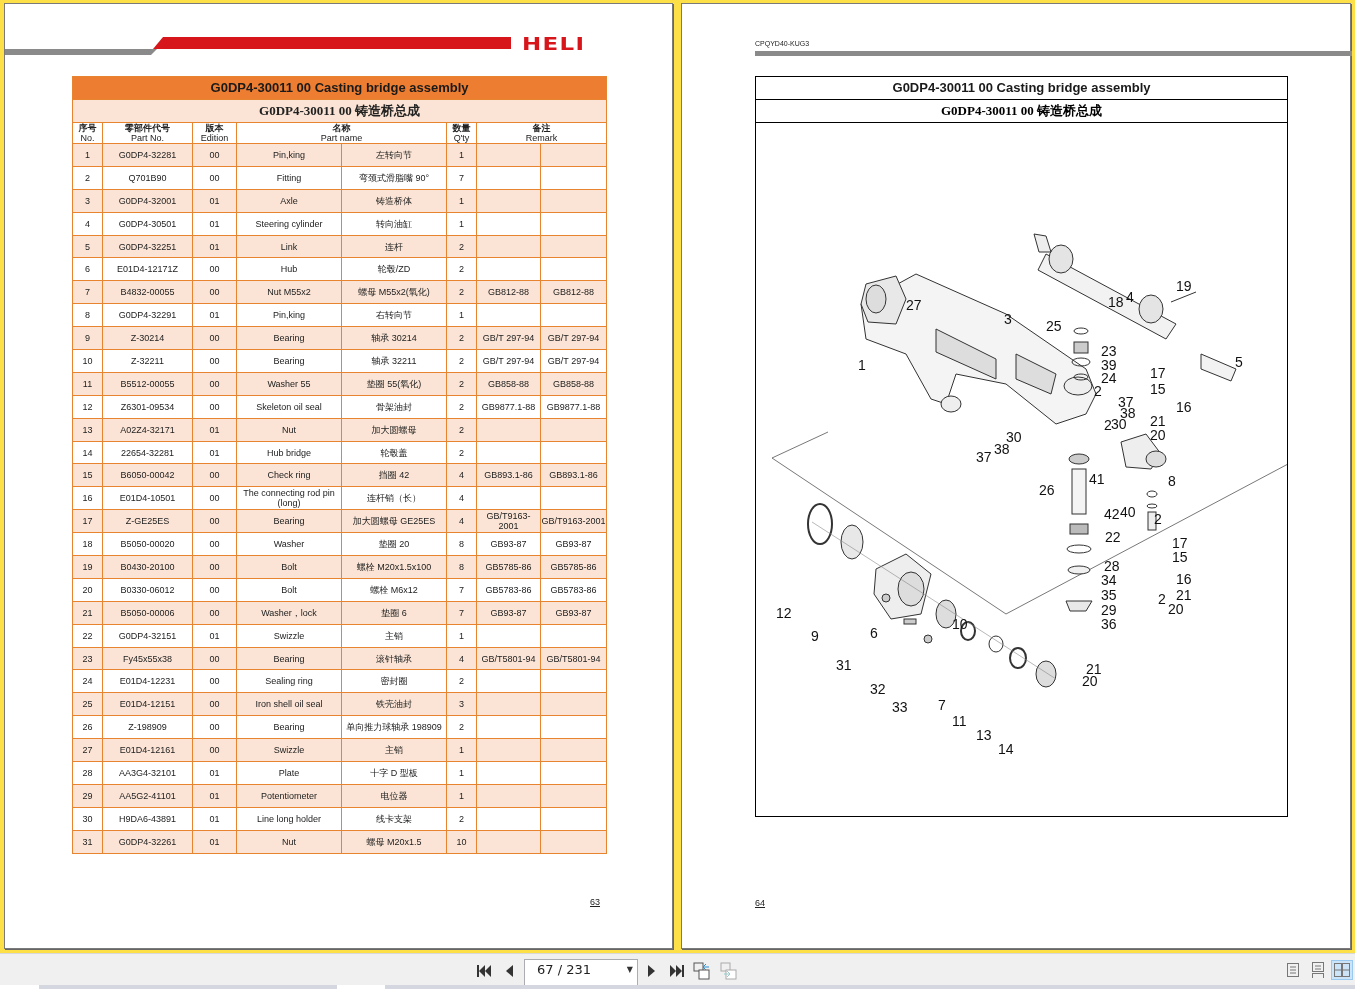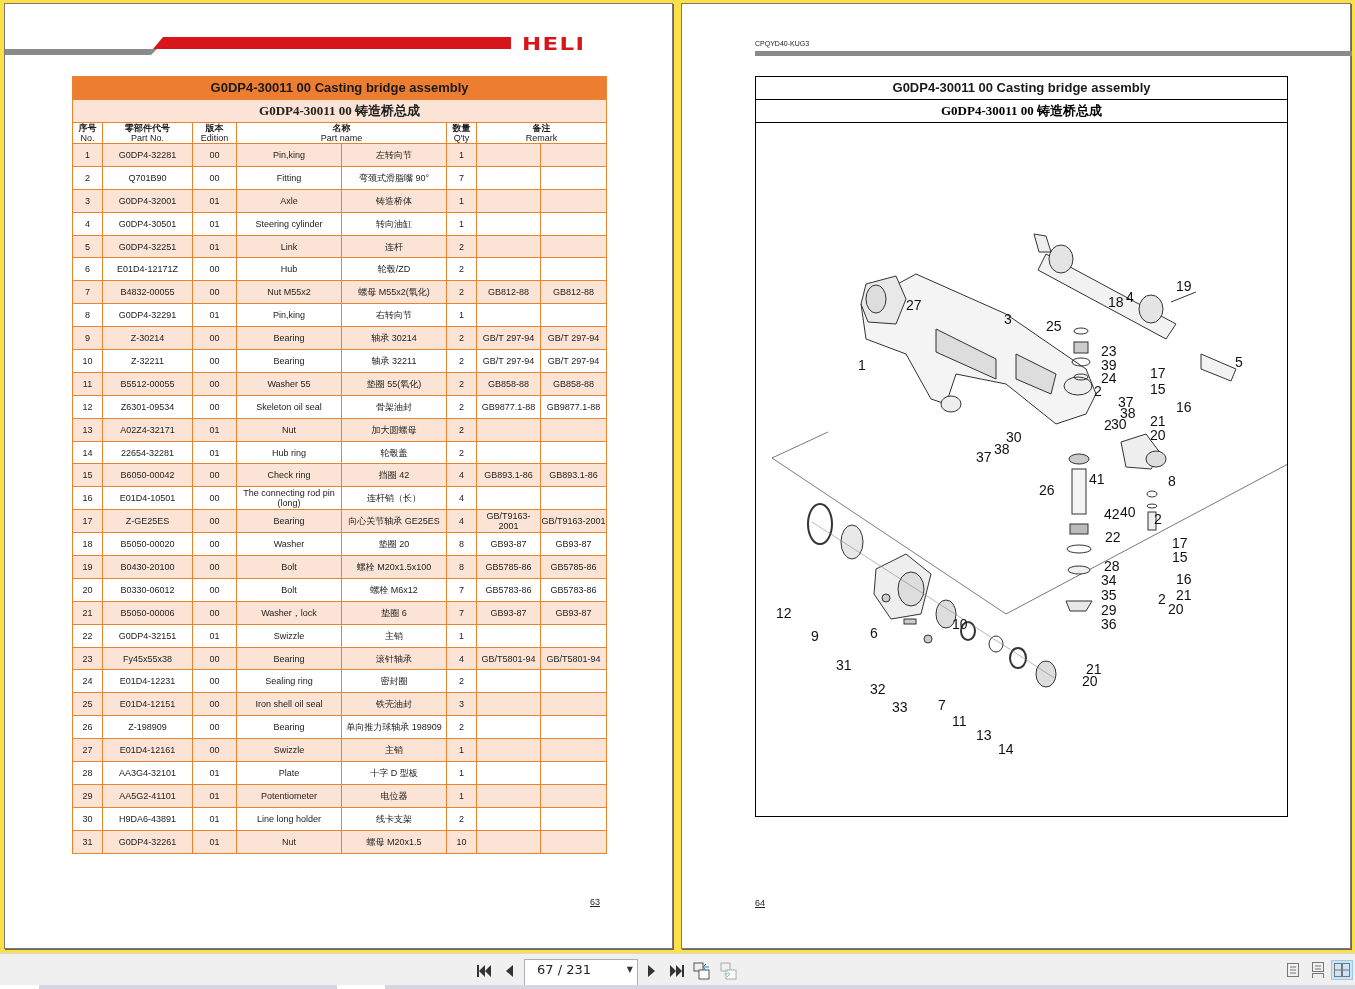--- a/index.html
+++ b/index.html
@@ -214,21 +214,21 @@
               <td>Nut</td>
               <td>加大圆螺母</td>
               <td>2</td>
               <td></td>
               <td></td>
             </tr>
             <tr class="row plain">
               <td>14</td>
               <td>22654-32281</td>
               <td>01</td>
-              <td>Hub ring</td>
+              <td>Hub bridge</td>
               <td>轮毂盖</td>
               <td>2</td>
               <td></td>
               <td></td>
             </tr>
             <tr class="row shade">
               <td>15</td>
               <td>B6050-00042</td>
               <td>00</td>
               <td>Check ring</td>
@@ -245,21 +245,21 @@
               <td>连杆销（长）</td>
               <td>4</td>
               <td></td>
               <td></td>
             </tr>
             <tr class="row shade">
               <td>17</td>
               <td>Z-GE25ES</td>
               <td>00</td>
               <td>Bearing</td>
-              <td>向心关节轴承 GE25ES</td>
+              <td>加大圆螺母 GE25ES</td>
               <td>4</td>
               <td>GB/T9163-2001</td>
               <td>GB/T9163-2001</td>
             </tr>
             <tr class="row plain">
               <td>18</td>
               <td>B5050-00020</td>
               <td>00</td>
               <td>Washer</td>
               <td>垫圈 20</td>

